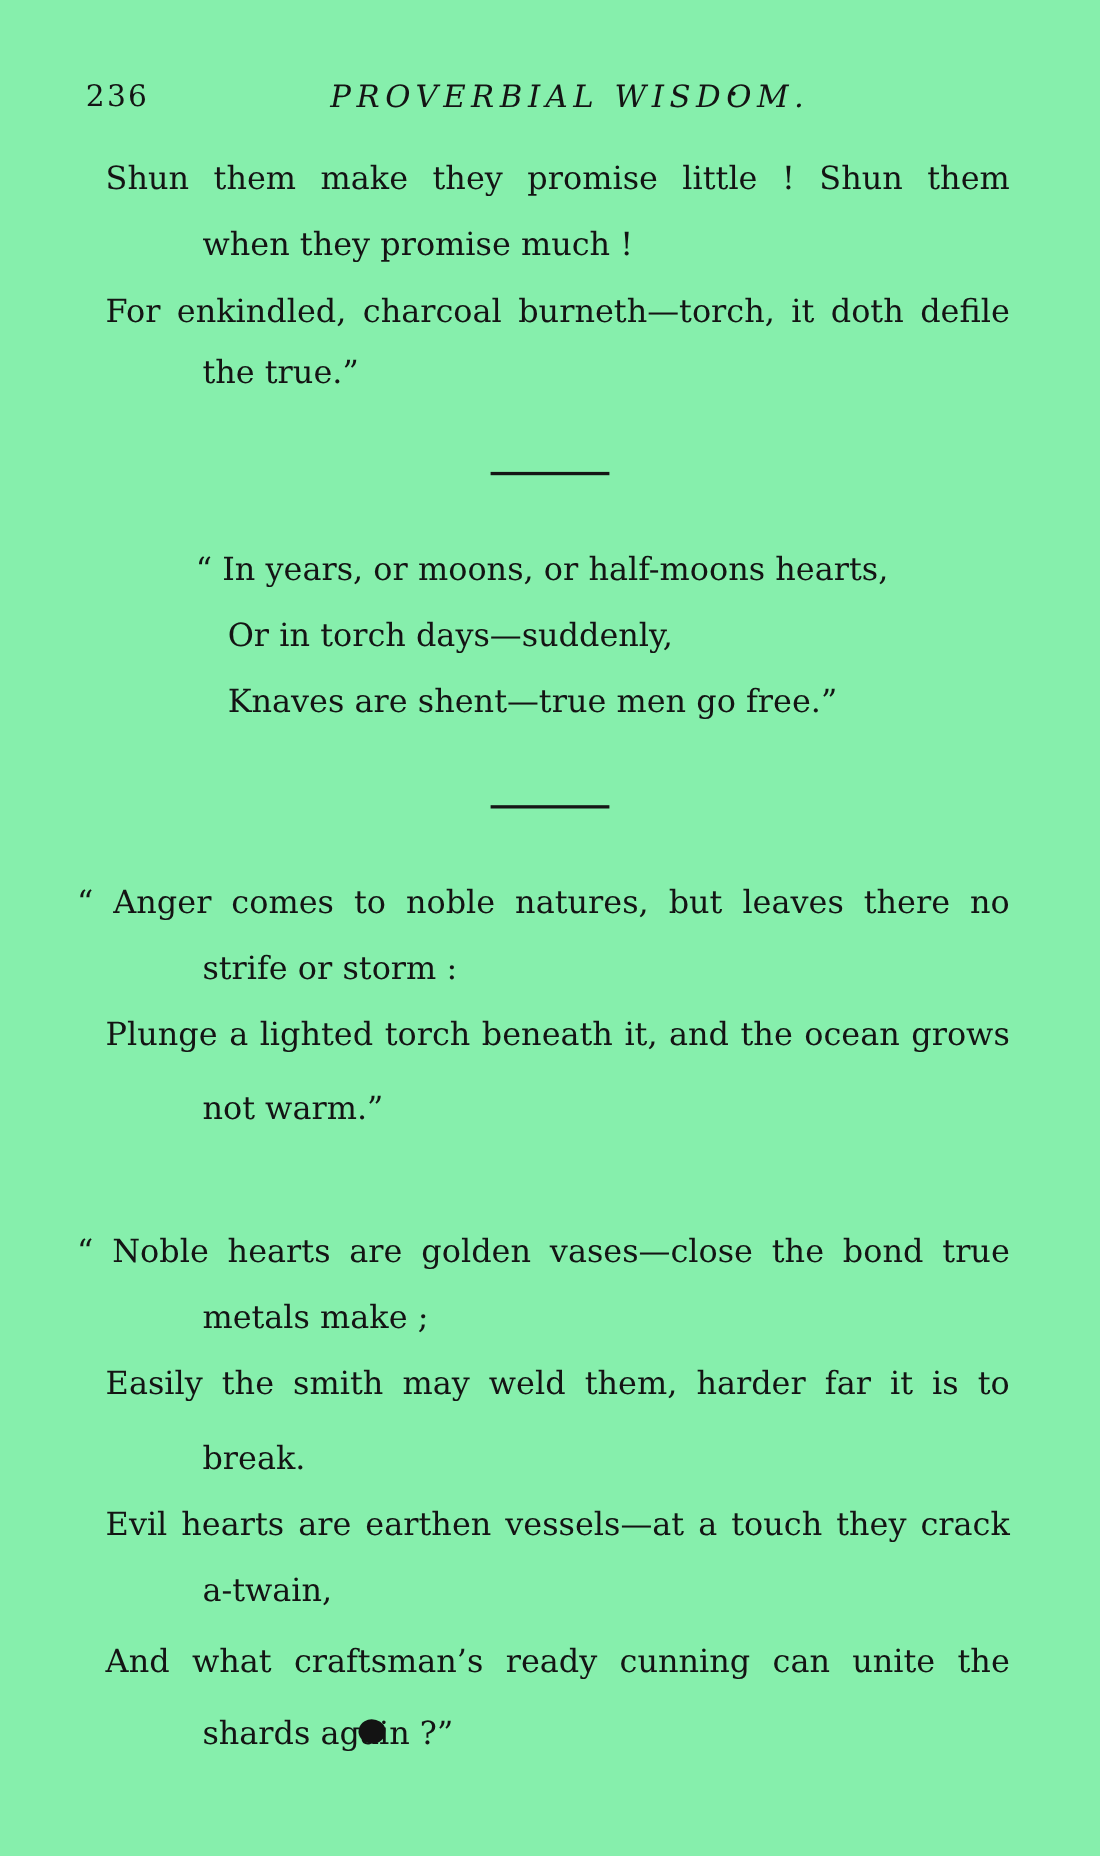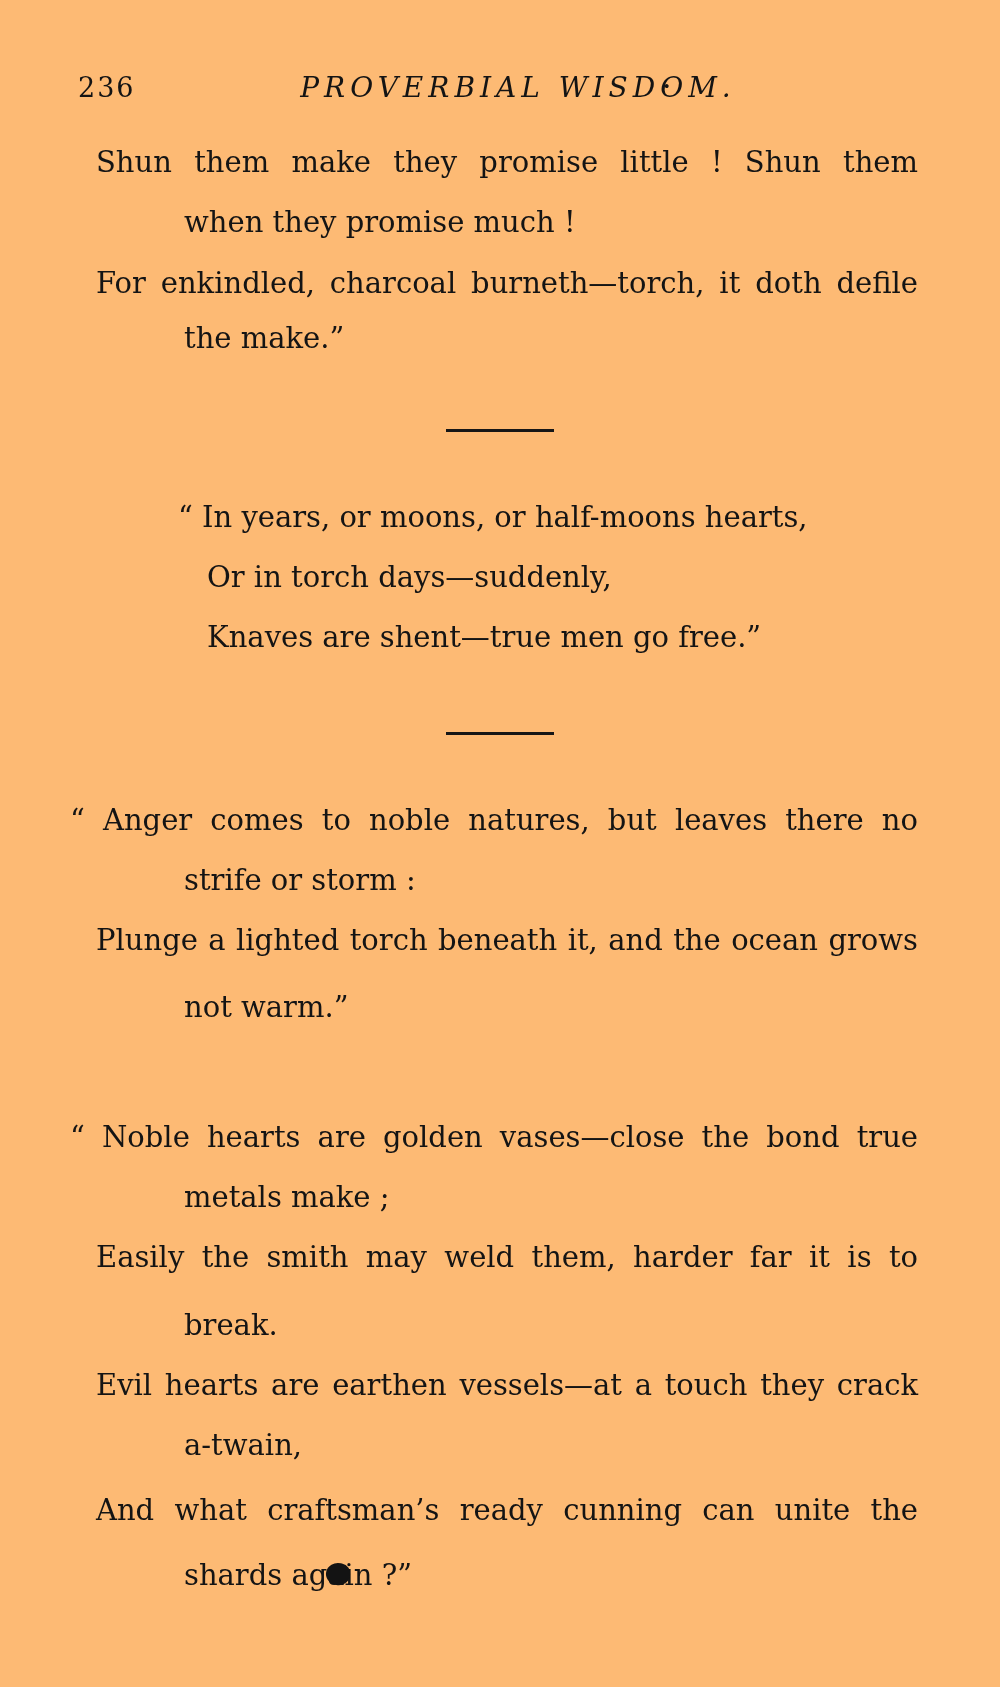--- a/index.html
+++ b/index.html
@@ -4,21 +4,21 @@
 <style>
   html, body {
     margin: 0;
     padding: 0;
     background: #ffffff;
   }
   .page {
     position: relative;
     width: 1000px;
     height: 1687px;
-    background: #fdba74;
+    background: #86efac;
     color: #141414;
     font-family: "DejaVu Serif", "Liberation Serif", serif;
     overflow: hidden;
   }
   .pagenum {
     position: absolute;
     left: 78px;
     top: 70px;
     font-size: 27px;
     line-height: 36px;
@@ -92,21 +92,21 @@
 
 <div class="page">
 
   <span class="pagenum">236</span>
   <div class="running-head">PROVERBIAL WISDOM.</div>
   <span class="head-mark">·</span>
 
   <div class="line jline" style="top:143px">Shun them make they promise little !  Shun them</div>
   <div class="line cont" style="top:203px">when they promise much !</div>
   <div class="line jline" style="top:264px">For enkindled, charcoal burneth—torch, it doth defile</div>
-  <div class="line cont" style="top:319px">the make.”</div>
+  <div class="line cont" style="top:319px">the true.”</div>
 
   <div class="rule rule-1"></div>
 
   <div class="line v1" style="top:498px">“ In years, or moons, or half-moons hearts,</div>
   <div class="line v2" style="top:558px">Or in torch days—suddenly,</div>
   <div class="line v2" style="top:618px">Knaves are shent—true men go free.”</div>
 
   <div class="rule rule-2"></div>
 
   <div class="line jline hang" style="top:801px">“ Anger comes to noble natures, but leaves there no</div>

